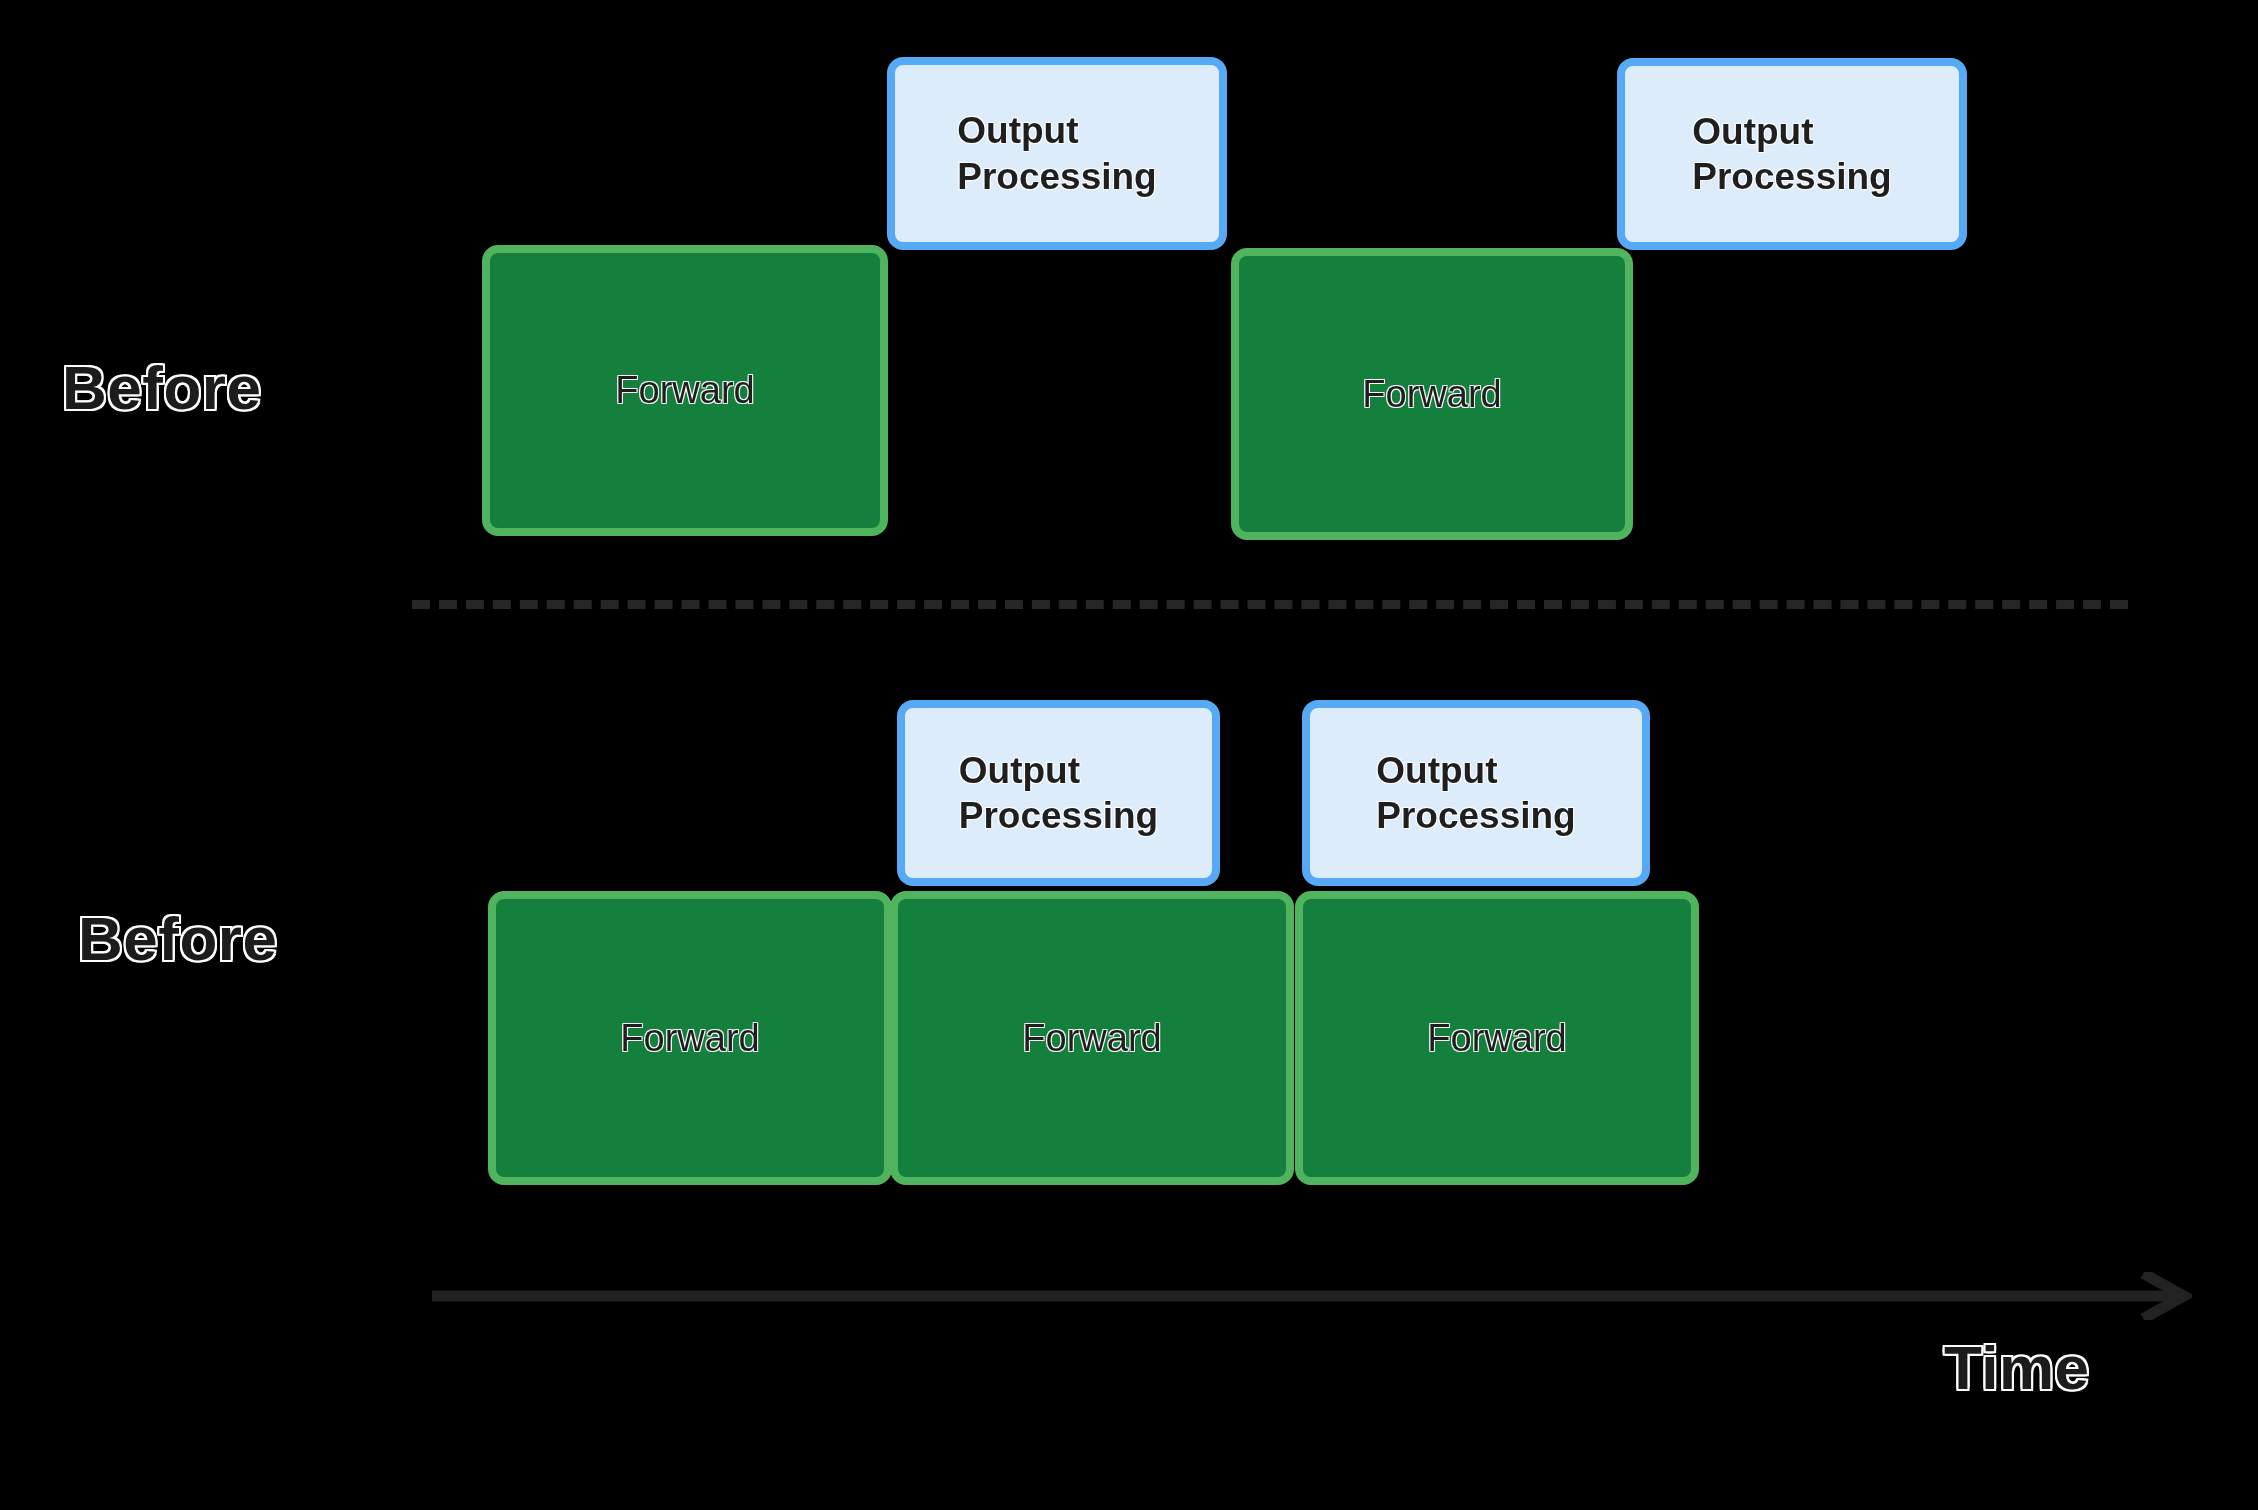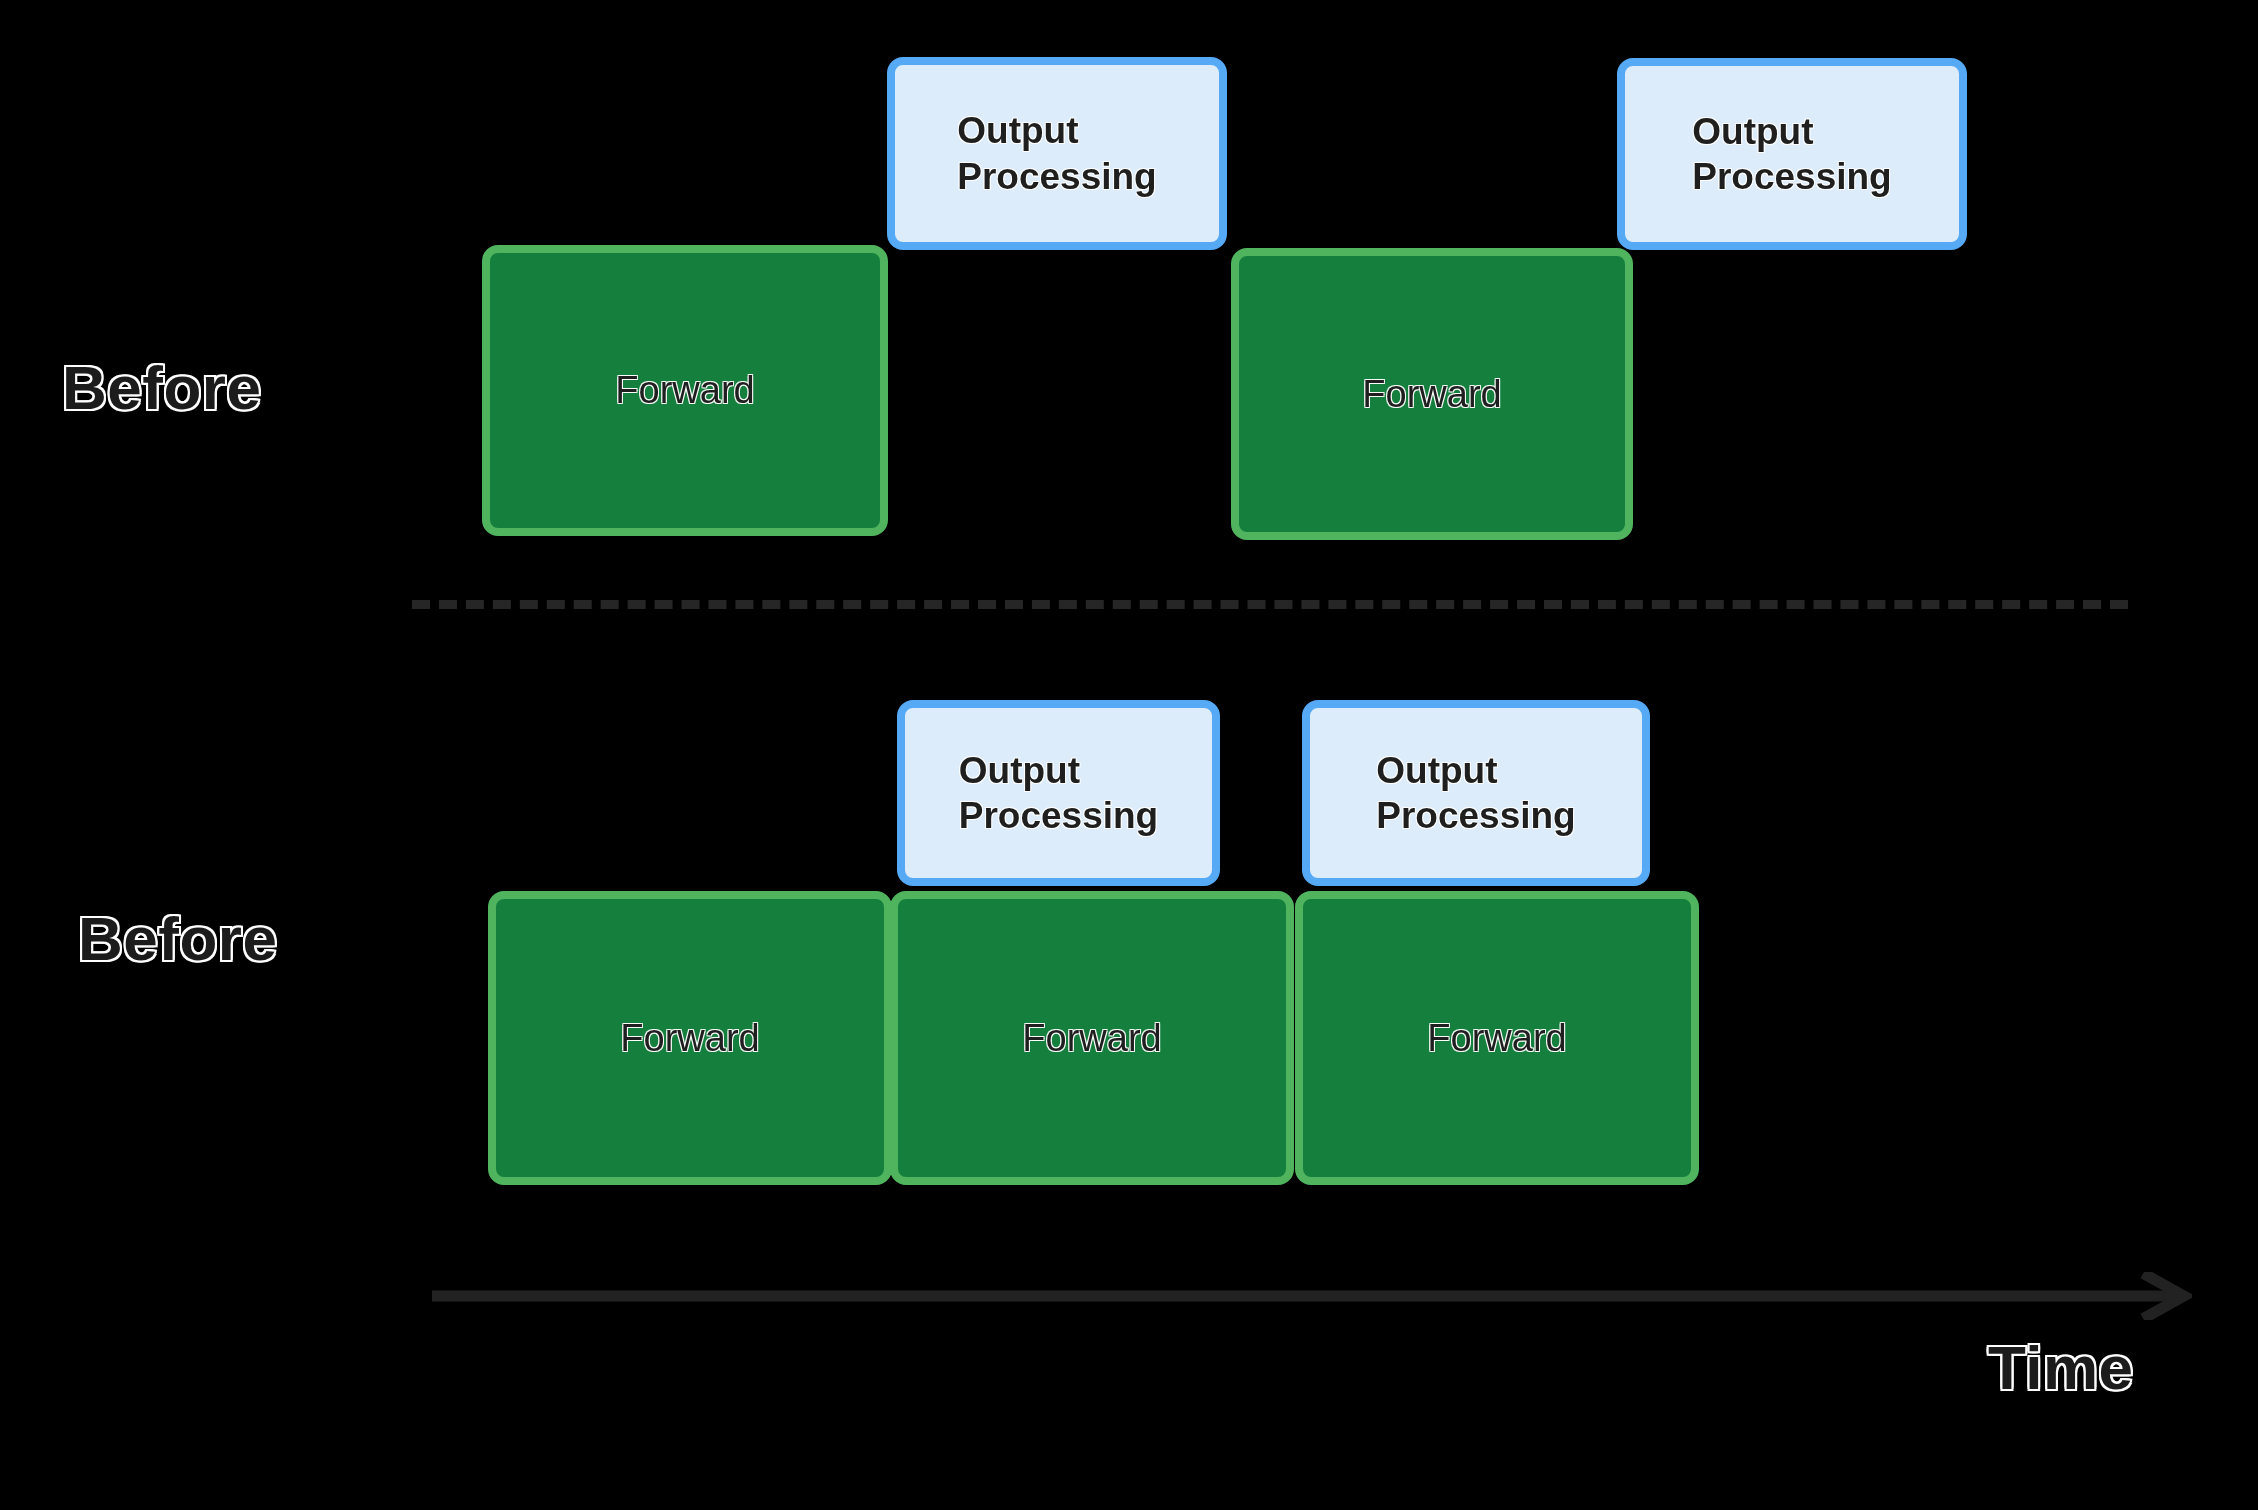--- a/index.html
+++ b/index.html
@@ -43,21 +43,21 @@
     font-size: 62px;
     line-height: 1;
   }
   .row-label.after-label {
     left: 78px;
     top: 908px;
     font-size: 62px;
     line-height: 1;
   }
   .row-label.time-label {
-    left: 1988px;
+    left: 1944px;
     top: 1337px;
     font-size: 62px;
     line-height: 1;
   }
 
   
   .block {
     position: absolute;
     box-sizing: border-box;
     display: flex;

